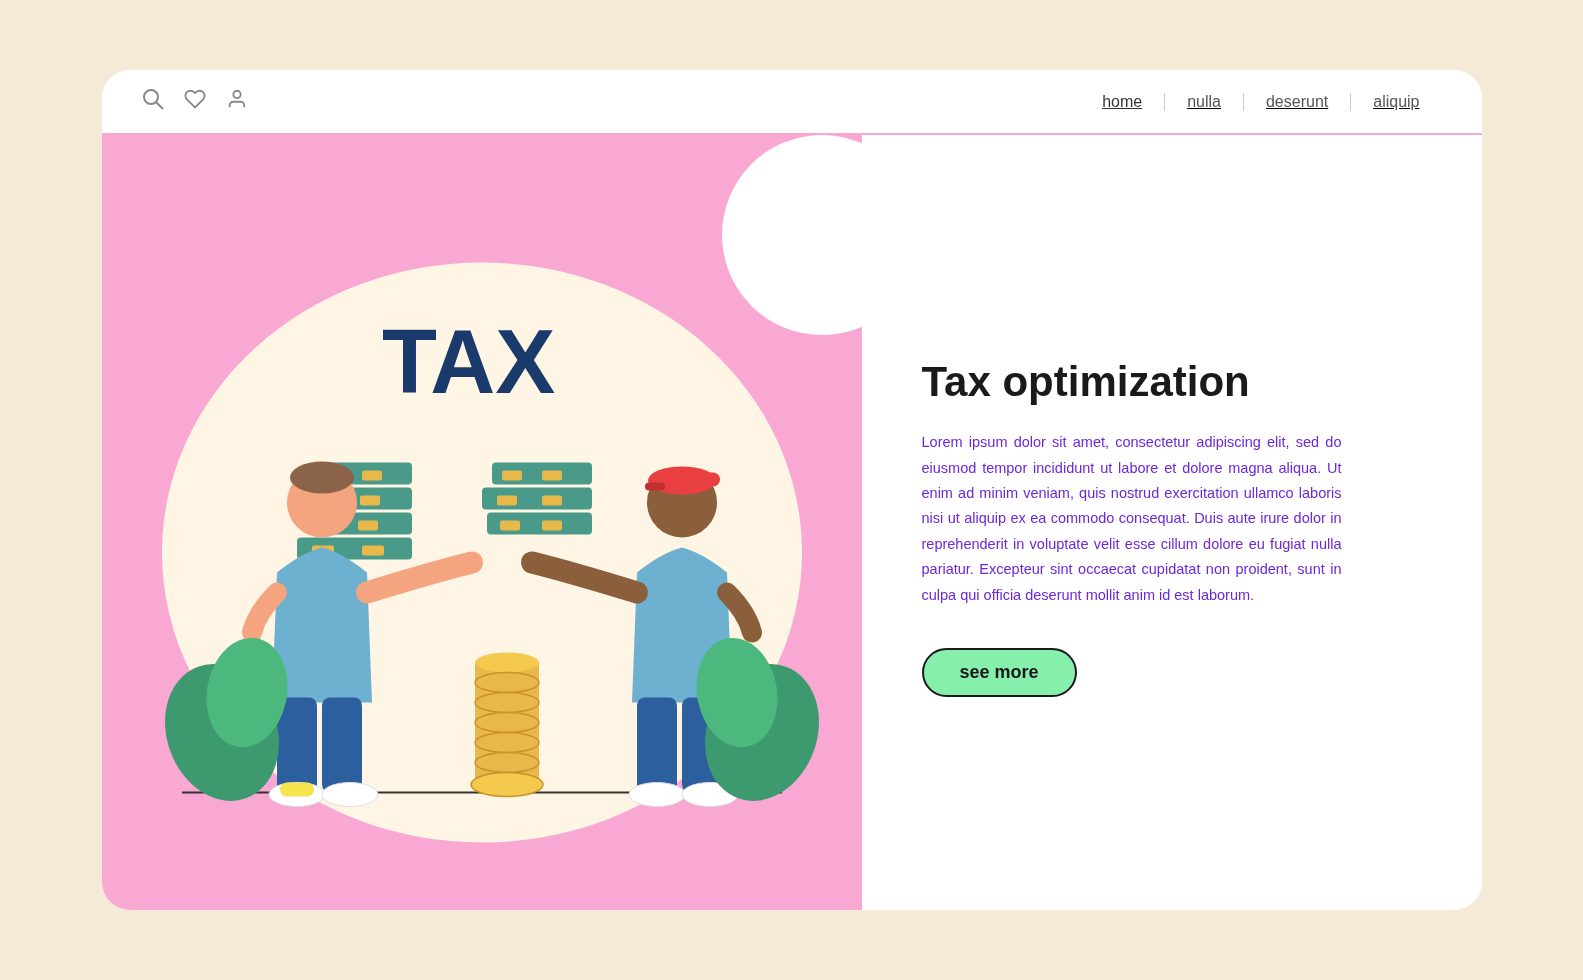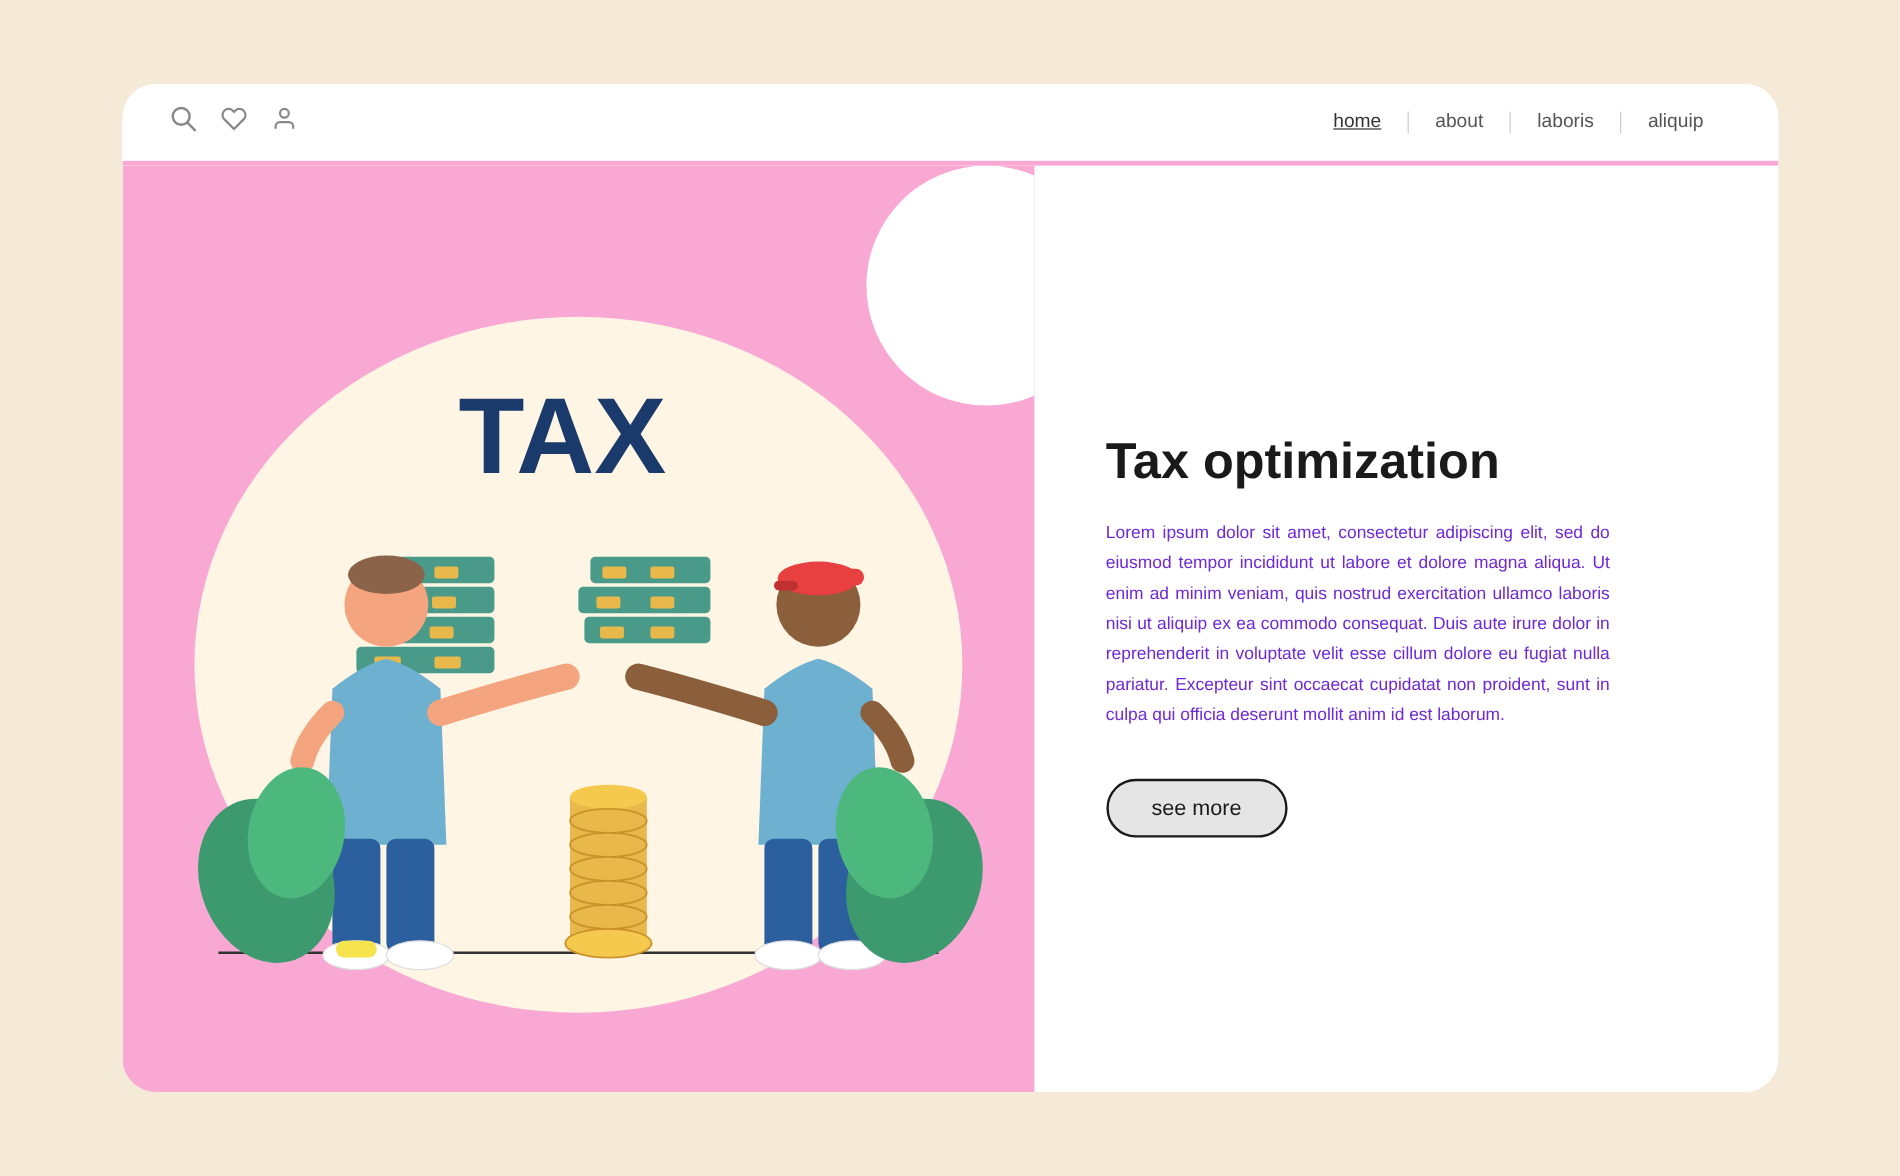--- a/index.html
+++ b/index.html
@@ -31,23 +31,24 @@
       display: flex;
       flex-direction: column;
     }
 
     
     .nav-bar {
       display: flex;
       align-items: center;
       justify-content: space-between;
       padding: 18px 40px;
-      border-bottom: 4px solid #f9a8d4;
+      border-bottom: 2px solid #f9a8d4;
       background: #fff;
       flex-shrink: 0;
+      text-decoration: underline;
     }
 
     .nav-icons {
       display: flex;
       align-items: center;
       gap: 20px;
     }
 
     .nav-icon {
       color: #888;
@@ -142,23 +143,23 @@
     }
 
     .see-more-btn {
       display: inline-block;
       border: 2px solid #1a1a1a;
       border-radius: 50px;
       padding: 12px 36px;
       font-size: 18px;
       color: #1a1a1a;
       cursor: pointer;
-      background: #e5e5e5;
+      background: #86efac;
       width: fit-content;
-      font-weight: 400;
+      font-weight: 700;
     }
   </style>
 </head>
 <body>
 
 <div class="outer-wrapper">
   <div class="card">
 
     <nav class="nav-bar">
       <div class="nav-icons">
@@ -175,22 +176,22 @@
         </span>
         <span class="nav-icon">
           <svg width="22" height="22" viewBox="0 0 24 24" fill="none" stroke="#888" stroke-width="2">
             <path d="M20 21v-2a4 4 0 0 0-4-4H8a4 4 0 0 0-4 4v2"></path>
             <circle cx="12" cy="7" r="4"></circle>
           </svg>
         </span>
       </div>
       <div class="nav-links">
         <a class="nav-link active">home</a>
-        <a class="nav-link">about</a>
-        <a class="nav-link">laboris</a>
+        <a class="nav-link">nulla</a>
+        <a class="nav-link">deserunt</a>
         <a class="nav-link">aliquip</a>
       </div>
     </nav>
 
     <div class="main-content">
 
       <div class="illustration-area">
         <svg class="illustration-svg" viewBox="0 0 760 700" xmlns="http://www.w3.org/2000/svg">
 
           <ellipse cx="380" cy="380" rx="320" ry="290" fill="#fef5e4"></ellipse>

